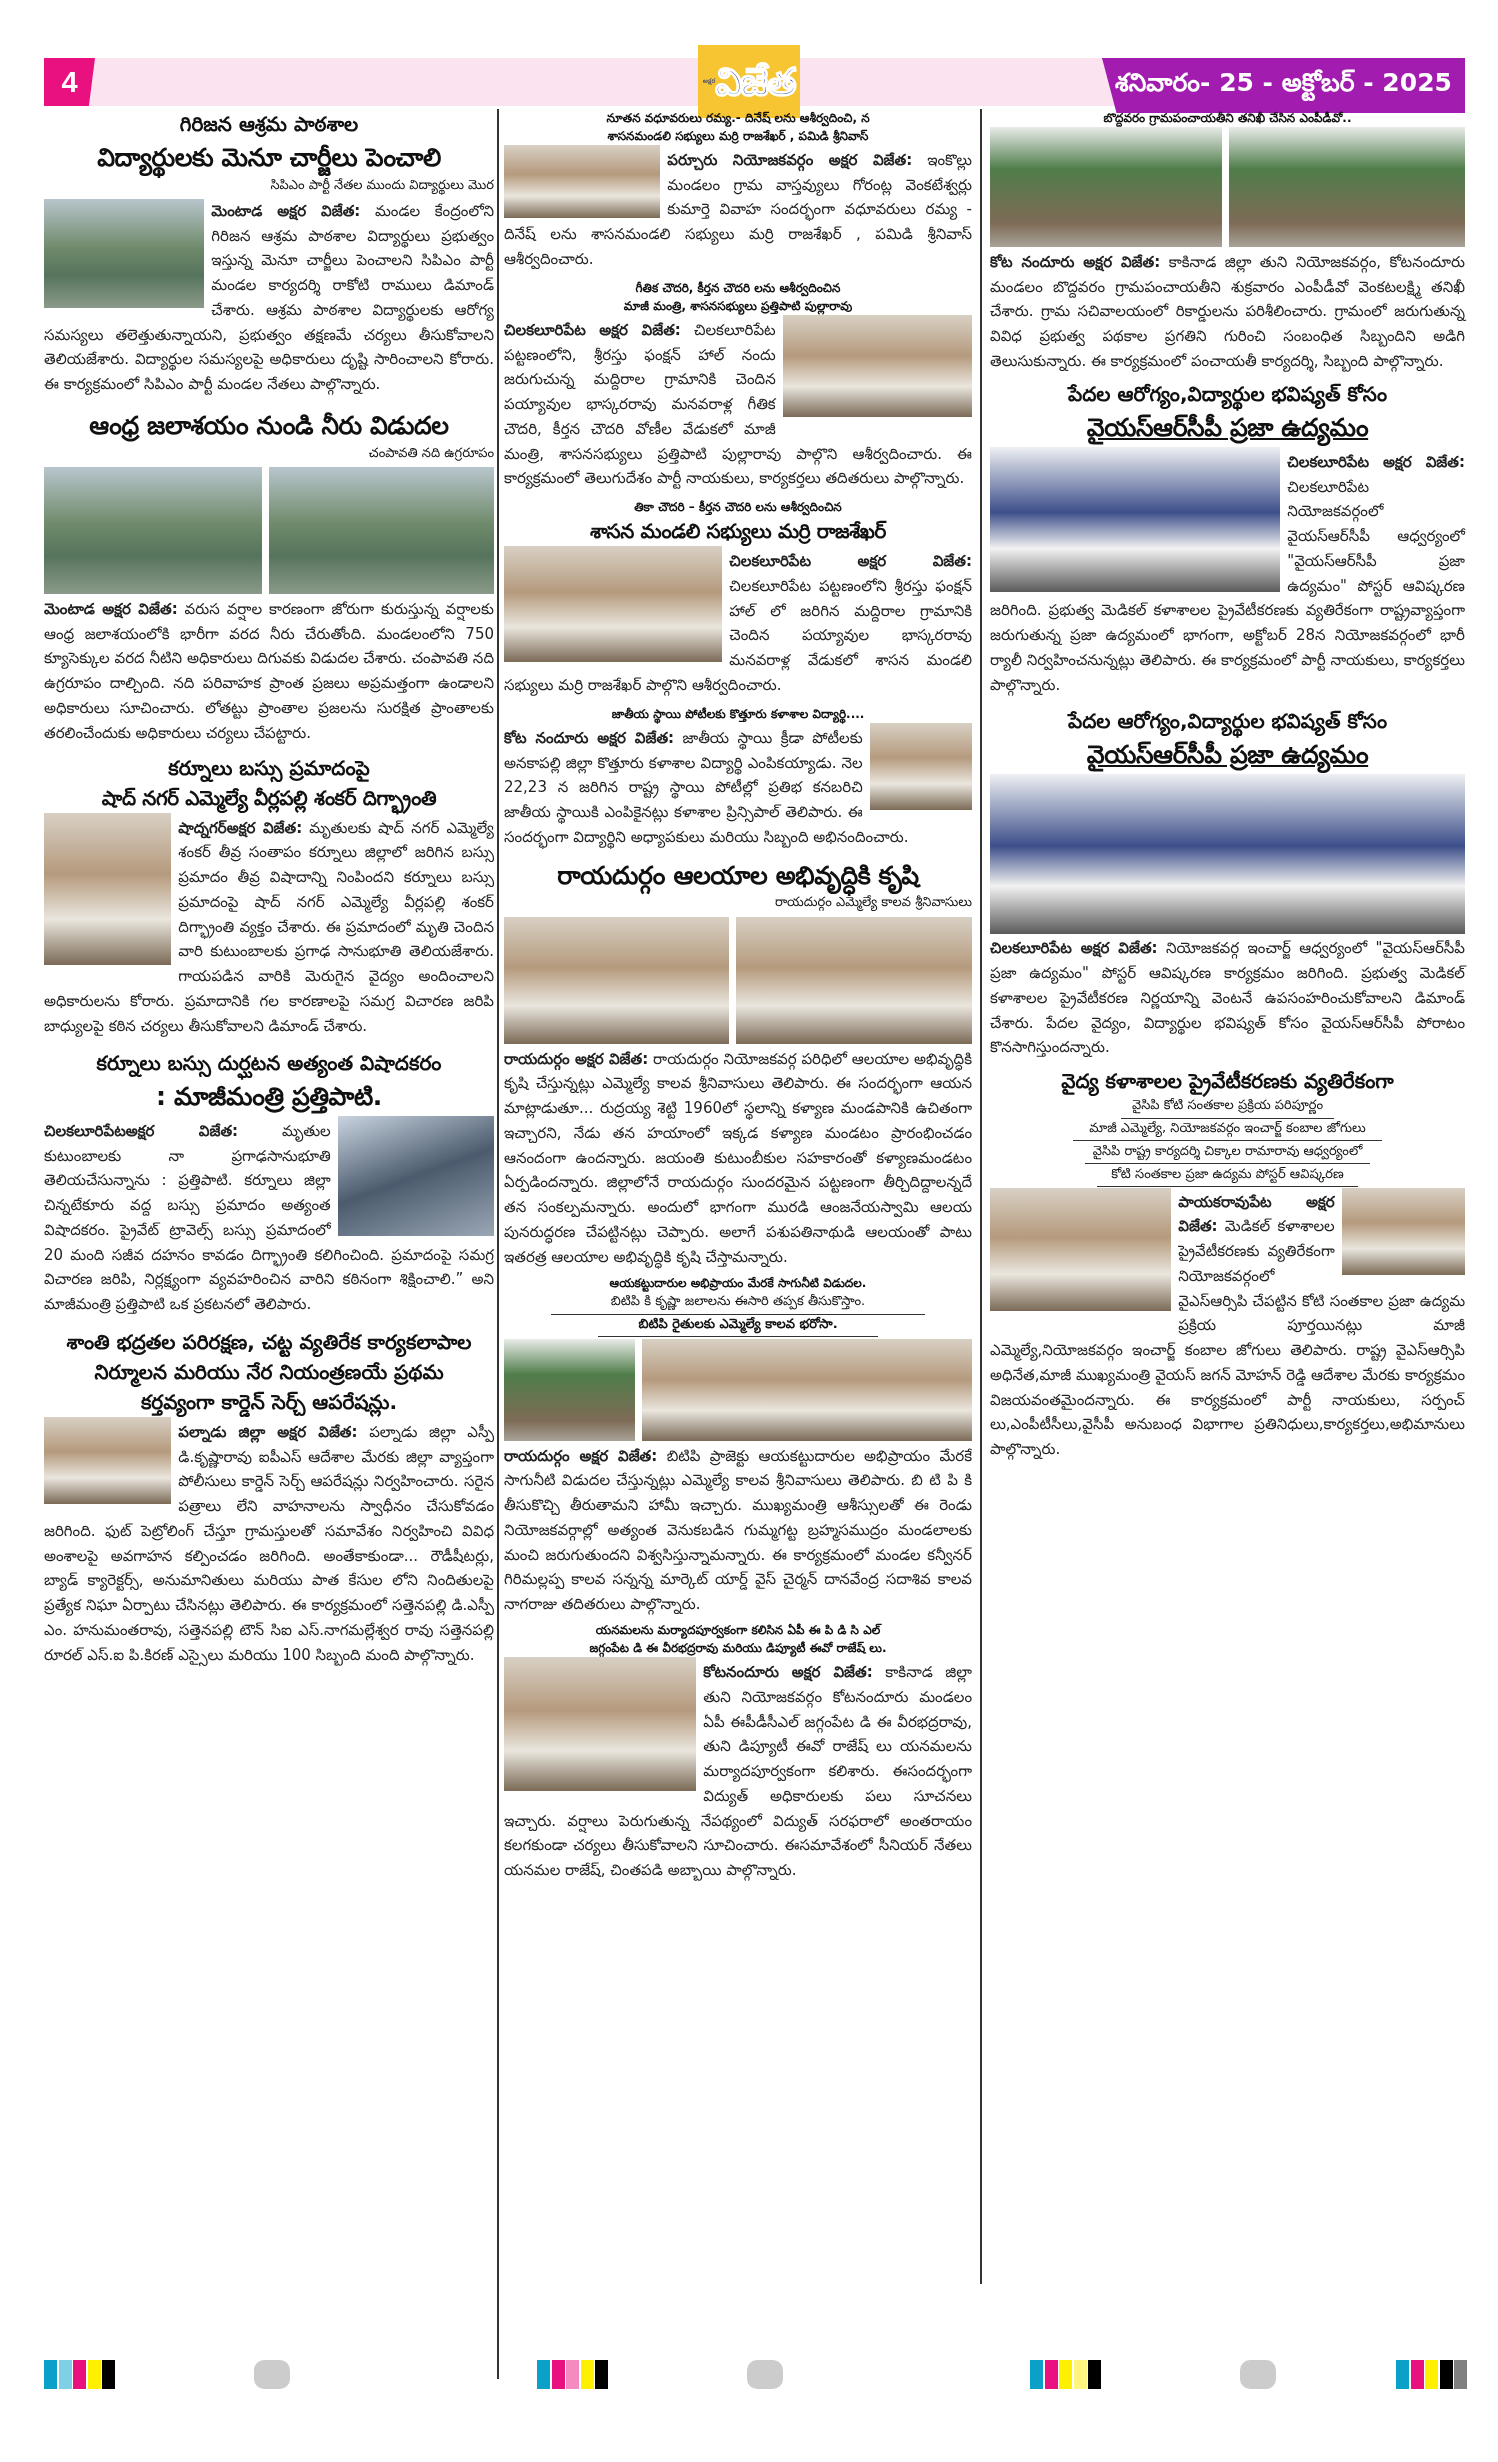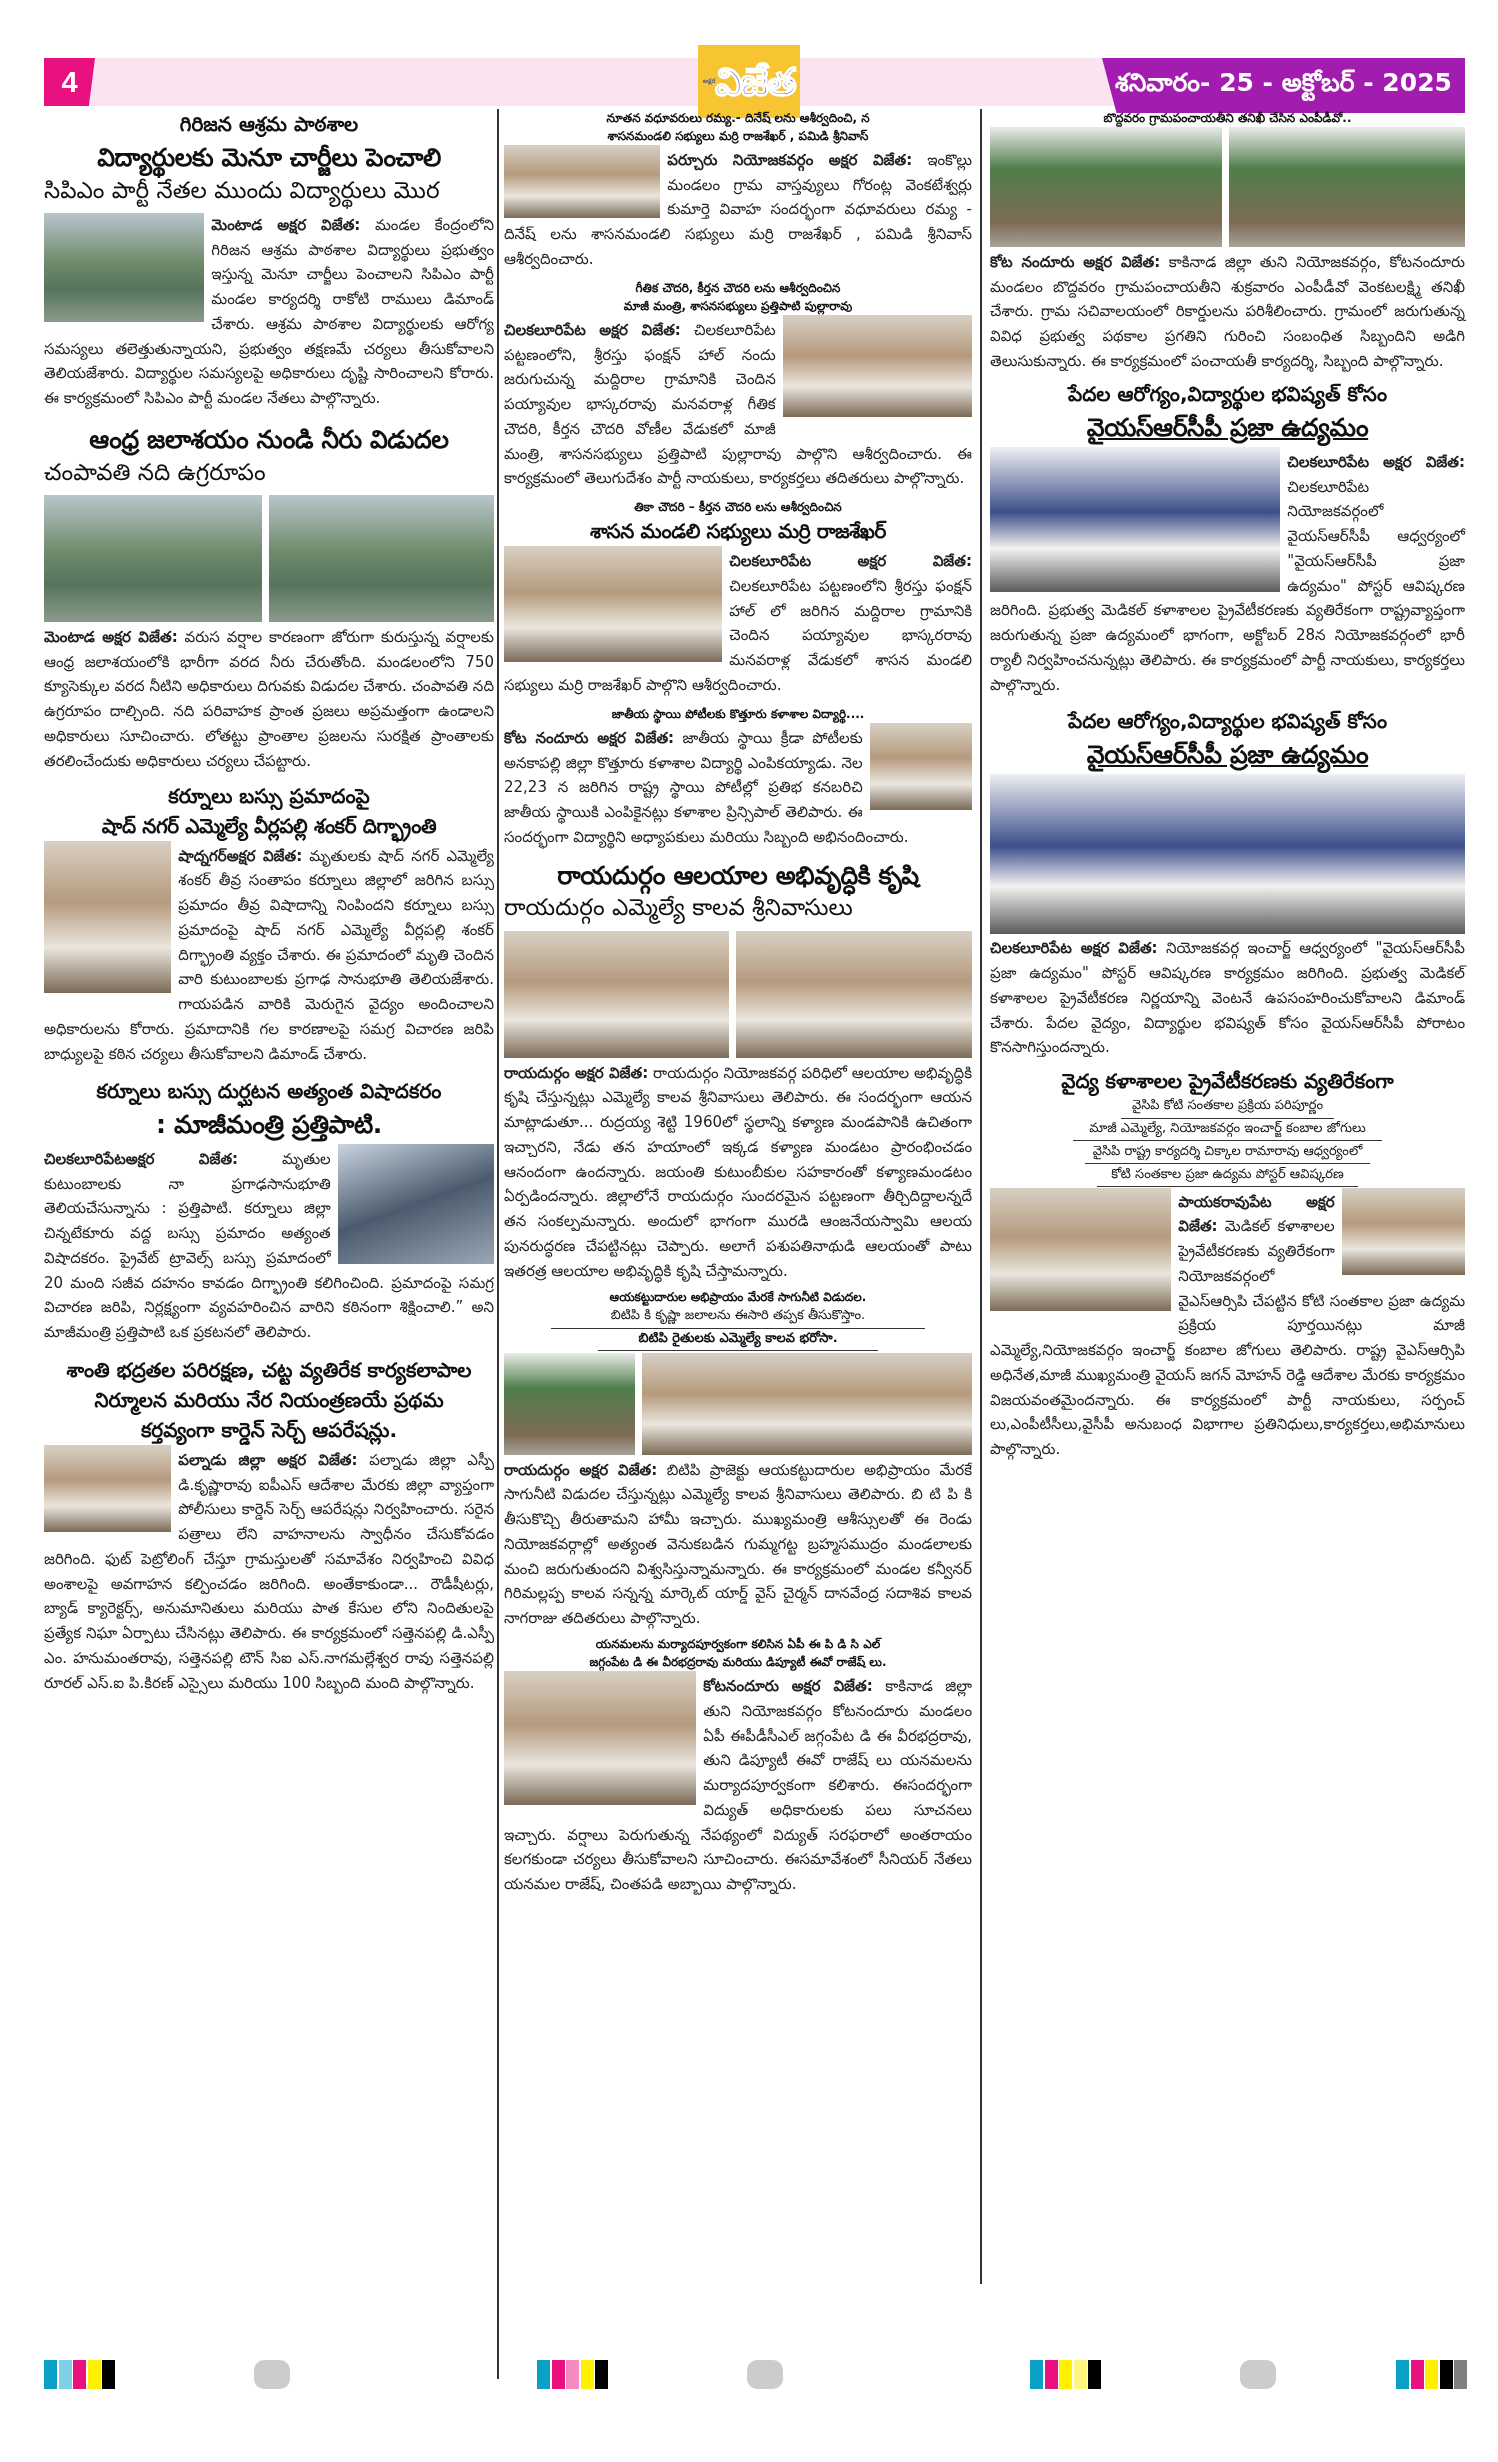--- a/index.html
+++ b/index.html
@@ -13,21 +13,21 @@
   .col{position:absolute;top:109px;}
   .c1{left:44px;width:450px;}
   .c2{left:504px;width:468px;}
   .c3{left:990px;width:475px;}
   .vrule{position:absolute;top:109px;width:1.5px;background:#333;}
   .h{text-align:center;font-weight:bold;margin:0;line-height:1.5;}
   .h.xl{font-size:25px;}
   .h.lg{font-size:20px;}
   .h.md{font-size:12px;}
   .h.black{font-weight:900;letter-spacing:-0.4px;}
-  .sub{text-align:left;font-size:23px;font-weight:normal;margin:0 0 4.4px;}
+  .sub{text-align:right;font-size:13px;font-weight:normal;margin:0 0 4.4px;}
   .subline{text-align:center;font-size:13px;border-bottom:1.5px solid #333;margin:1.5px auto;width:80%;padding-bottom:2.2px;}
   .body{font-size:15px;line-height:1.65;text-align:justify;color:#222;margin:2.9px 0;}
   .body b{font-weight:bold;}
   .photo{background:linear-gradient(135deg,#8a9a7a,#5d6b50 50%,#a8b094);display:block;}
   .ph-people{background:linear-gradient(180deg,#d8d0c4 0%,#b59a7d 40%,#eae6de 70%,#7b6a56 100%);}
   .ph-water{background:linear-gradient(180deg,#b8c6cc 0%,#6f8a6b 45%,#56745d 70%,#8b9a8a 100%);}
   .ph-bus{background:linear-gradient(160deg,#c9d4e0 0%,#4b5b6d 50%,#9aa7b5 100%);}
   .ph-ysr{background:linear-gradient(180deg,#eef0f3 0%,#3d4f8a 45%,#f2f2f2 70%,#5a5a5a 100%);}
   .ph-farm{background:linear-gradient(180deg,#e9ece9 0%,#4f7d4a 35%,#7e6b56 80%,#a8a398 100%);}
   .row{display:flex;gap:7.3px;}

